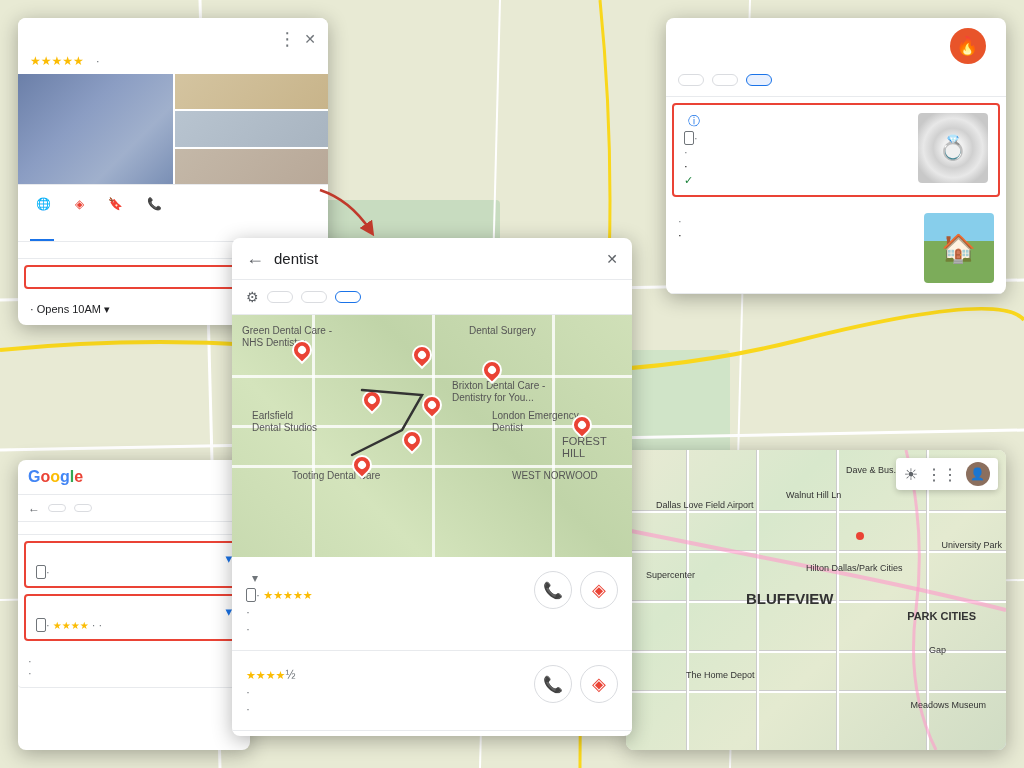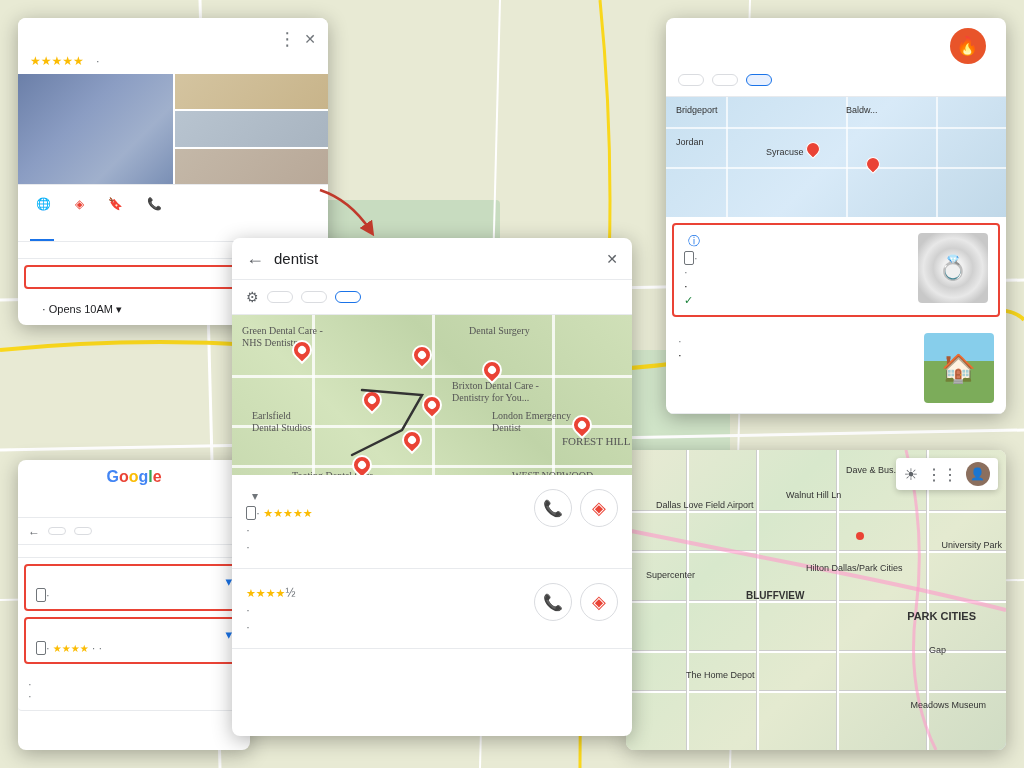--- a/index.html
+++ b/index.html
@@ -185,21 +185,21 @@
       margin-bottom: 4px;
     }
 
     .sponsored-desc {
       font-size: 11px;
       color: #202124;
       line-height: 1.4;
     }
 
     .panel-studio .address-section {
-      padding: 6px 24px;
+      padding: 6px 12px;
       font-size: 11px;
       color: #202124;
       line-height: 1.6;
     }
 
     .label-bold { font-weight: 600; }
     .text-red { color: #ea4335; }
     .text-blue { color: #1a73e8; }
     .text-green { color: #188038; }
 
@@ -241,25 +241,24 @@
       border: 1px solid #dadce0;
       border-radius: 16px;
       font-size: 13px;
       color: #202124;
       cursor: pointer;
     }
 
     .filter-chip.blue { color: #1a73e8; border-color: #1a73e8; }
 
     .dentist-map {
-      height: 160px;
+      height: 242px;
       background: #bef264;
       position: relative;
       overflow: hidden;
-      font-family: Liberation Serif, serif;
     }
 
     
     .dentist-map::before {
       content: '';
       position: absolute;
       top: 0; left: 0; right: 0; bottom: 0;
       background: 
         linear-gradient(90deg, rgba(255,255,255,0.3) 0px, transparent 1px),
         linear-gradient(rgba(255,255,255,0.3) 0px, transparent 1px);
@@ -355,21 +354,20 @@
       height: 290px;
       z-index: 10;
     }
 
     .google-search-bar {
       display: flex;
       align-items: center;
       padding: 8px 10px;
       border-bottom: 1px solid #e8eaed;
       gap: 8px;
-      flex-direction: column;
     }
 
     .google-logo {
       font-size: 16px;
       font-weight: 700;
     }
     .g-blue { color: #4285f4; }
     .g-red { color: #ea4335; }
     .g-yellow { color: #fbbc04; }
     .g-green { color: #34a853; }
@@ -939,39 +937,20 @@
       </div>
     </div>
   </div>
 
   <div class="jewelry-filters">
     <div class="j-chip"></div>
     <div class="j-chip"></div>
     <div class="j-chip active"></div>
   </div>
 
-  <div class="jewelry-map">
-    <div class="jewelry-map-inner">
-
-      <div style="position:absolute; top:30px; left:0; right:0; height:2px; background:white; opacity:0.7;"></div>
-      <div style="position:absolute; top:70px; left:0; right:0; height:2px; background:white; opacity:0.7;"></div>
-      <div style="position:absolute; top:0; bottom:0; left:60px; width:2px; background:white; opacity:0.7;"></div>
-      <div style="position:absolute; top:0; bottom:0; left:180px; width:2px; background:white; opacity:0.7;"></div>
-      <div style="position:absolute; top:0; bottom:0; left:270px; width:2px; background:white; opacity:0.7;"></div>
-
-      <span style="position:absolute; top:8px; left:10px; font-size:9px; color:#333;">Bridgeport</span>
-      <span style="position:absolute; top:40px; left:10px; font-size:9px; color:#333;">Jordan</span>
-      <span style="position:absolute; top:8px; left:180px; font-size:9px; color:#333;">Baldw...</span>
-      <span style="position:absolute; top:80px; right:4px; font-size:8px; color:#555;"></span>
-      <span style="position:absolute; top:50px; left:100px; font-size:9px; color:#333;">Syracuse</span>
-
-      <div style="position:absolute; top:45px; left:140px; width:14px; height:14px; background:#ea4335; border-radius:50% 50% 50% 0; transform:rotate(-45deg); border:1px solid white;"></div>
-      <div style="position:absolute; top:60px; left:200px; width:14px; height:14px; background:#ea4335; border-radius:50% 50% 50% 0; transform:rotate(-45deg); border:1px solid white;"></div>
-    </div>
-  </div>
 
   <div class="jeweler-item ad-bordered">
     <div class="jeweler-info">
       <div class="jeweler-name">
         <span></span>
         <span class="verified-icon">ⓘ</span>
       </div>
       <div class="jeweler-meta">
         <span class="ad-badge"></span>
         · <span></span>
@@ -1035,21 +1014,21 @@
     <svg style="position:absolute; top:0; left:0; width:100%; height:100%;" xmlns="http://www.w3.org/2000/svg">
       <path d="M 0 80 Q 100 100 200 120 T 380 160" stroke="#f9c" stroke-width="4" fill="none" opacity="0.6"></path>
       <path d="M 280 0 Q 300 80 290 160 T 310 300" stroke="#f9c" stroke-width="3" fill="none" opacity="0.6"></path>
     </svg>
 
     <span class="map-place-label" style="top:15px; left:220px;">Dave &amp; Bus...</span>
     <span class="map-place-label" style="top:40px; left:160px;">Walnut Hill Ln</span>
     <span class="map-place-label" style="top:70px; left:180px;margin-top:43px;">Hilton Dallas/Park Cities</span>
     <span class="map-place-label" style="top:90px; right:4px;">University Park</span>
     <span class="map-place-label" style="top:120px; left:20px;">Supercenter</span>
-    <span class="map-place-label" style="top:140px; left:120px; font-size:10px; font-weight:700;">BLUFFVIEW</span>
+    <span class="map-place-label" style="top:140px; left:120px; font-size:15px; font-weight:700;">BLUFFVIEW</span>
     <span class="map-place-label" style="top:160px; right:30px; font-size:11px; font-weight:700;">PARK CITIES</span>
     <span class="map-place-label" style="top:50px; left:30px;">Dallas Love Field Airport</span>
     <span class="map-place-label" style="top:220px; left:60px;">The Home Depot</span>
     <span class="map-place-label" style="top:250px; right:20px;">Meadows Museum</span>
 
     <div style="position:absolute; top:82px; left:230px; width:8px; height:8px; background:#ea4335; border-radius:50%;"></div>
 
     <span class="map-place-label" style="top:195px; right:60px;padding-left:40px;">Gap</span>
 
     <div class="dallas-toolbar">

